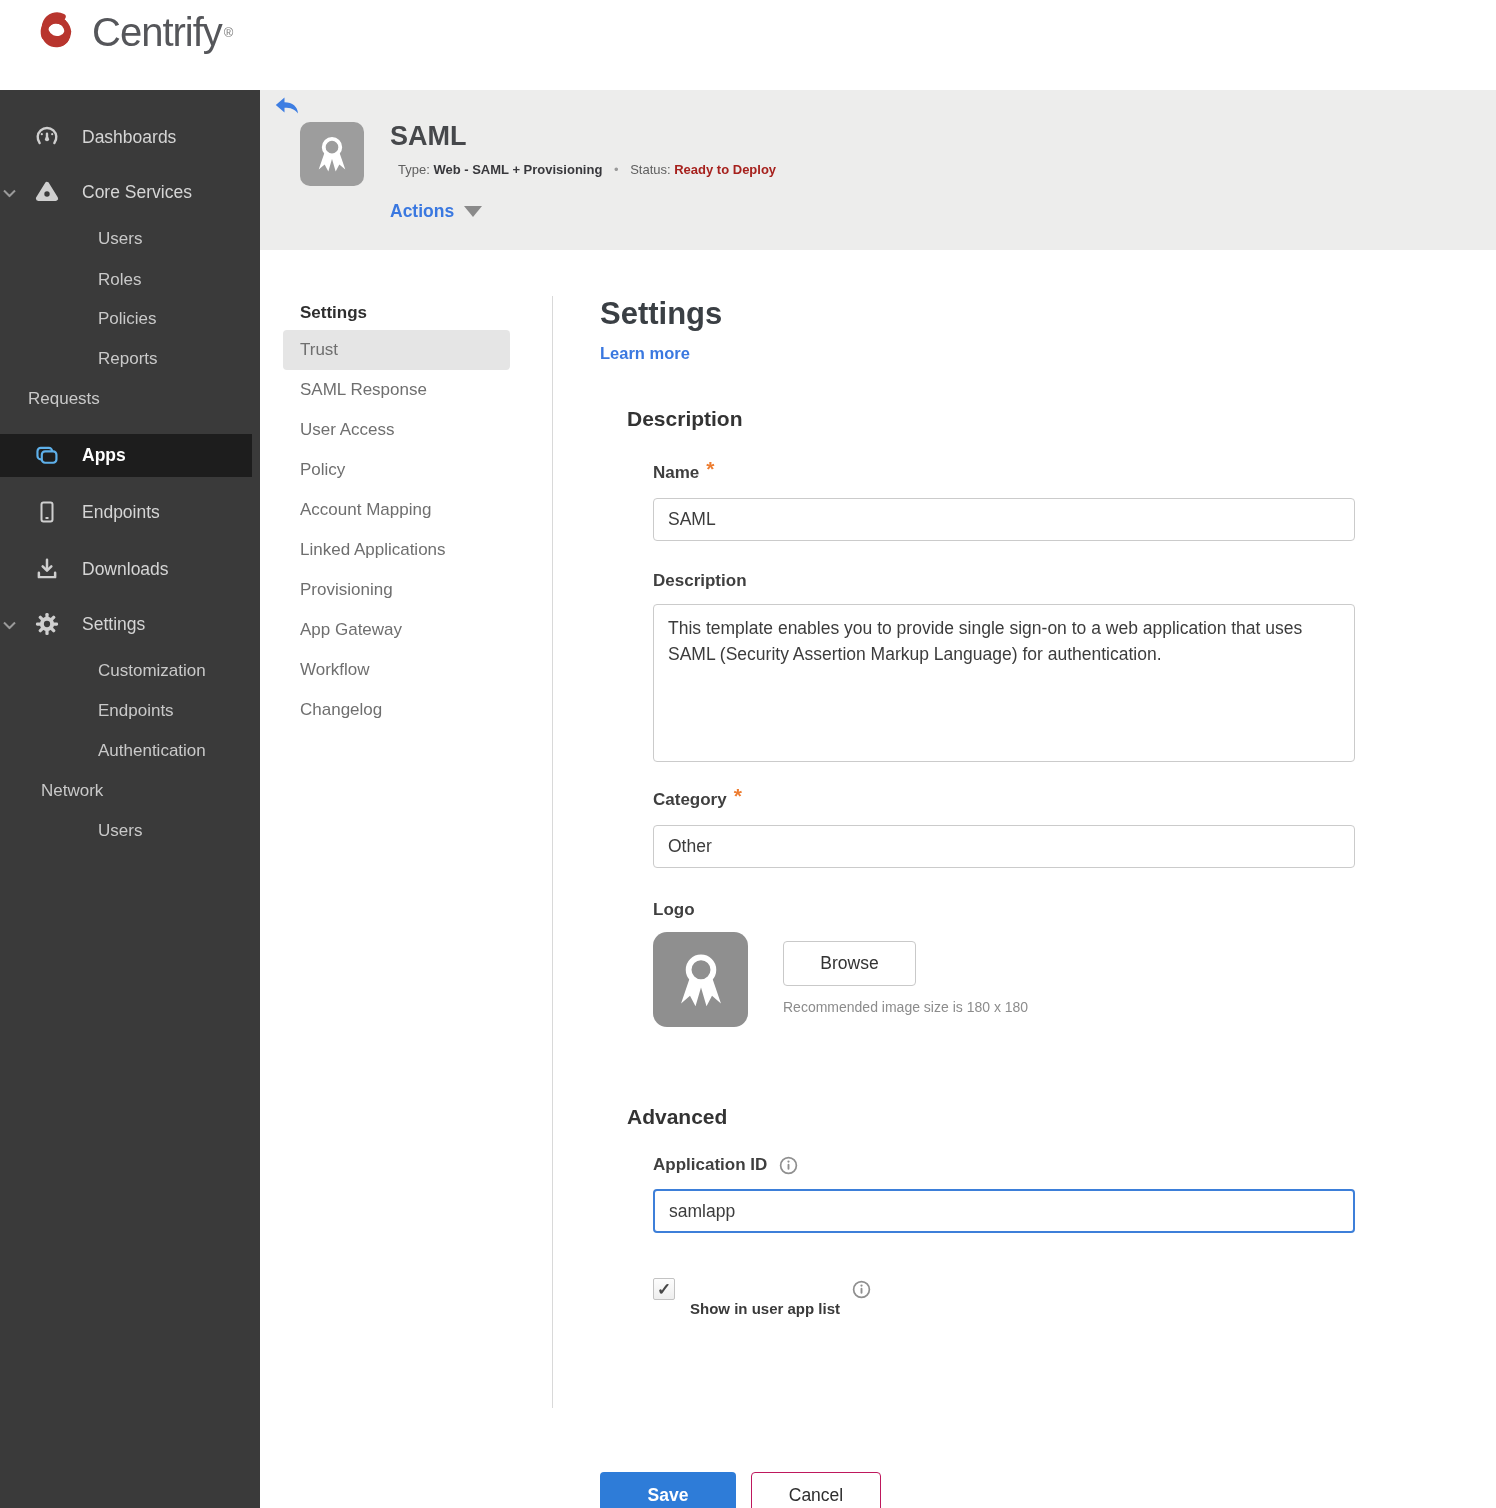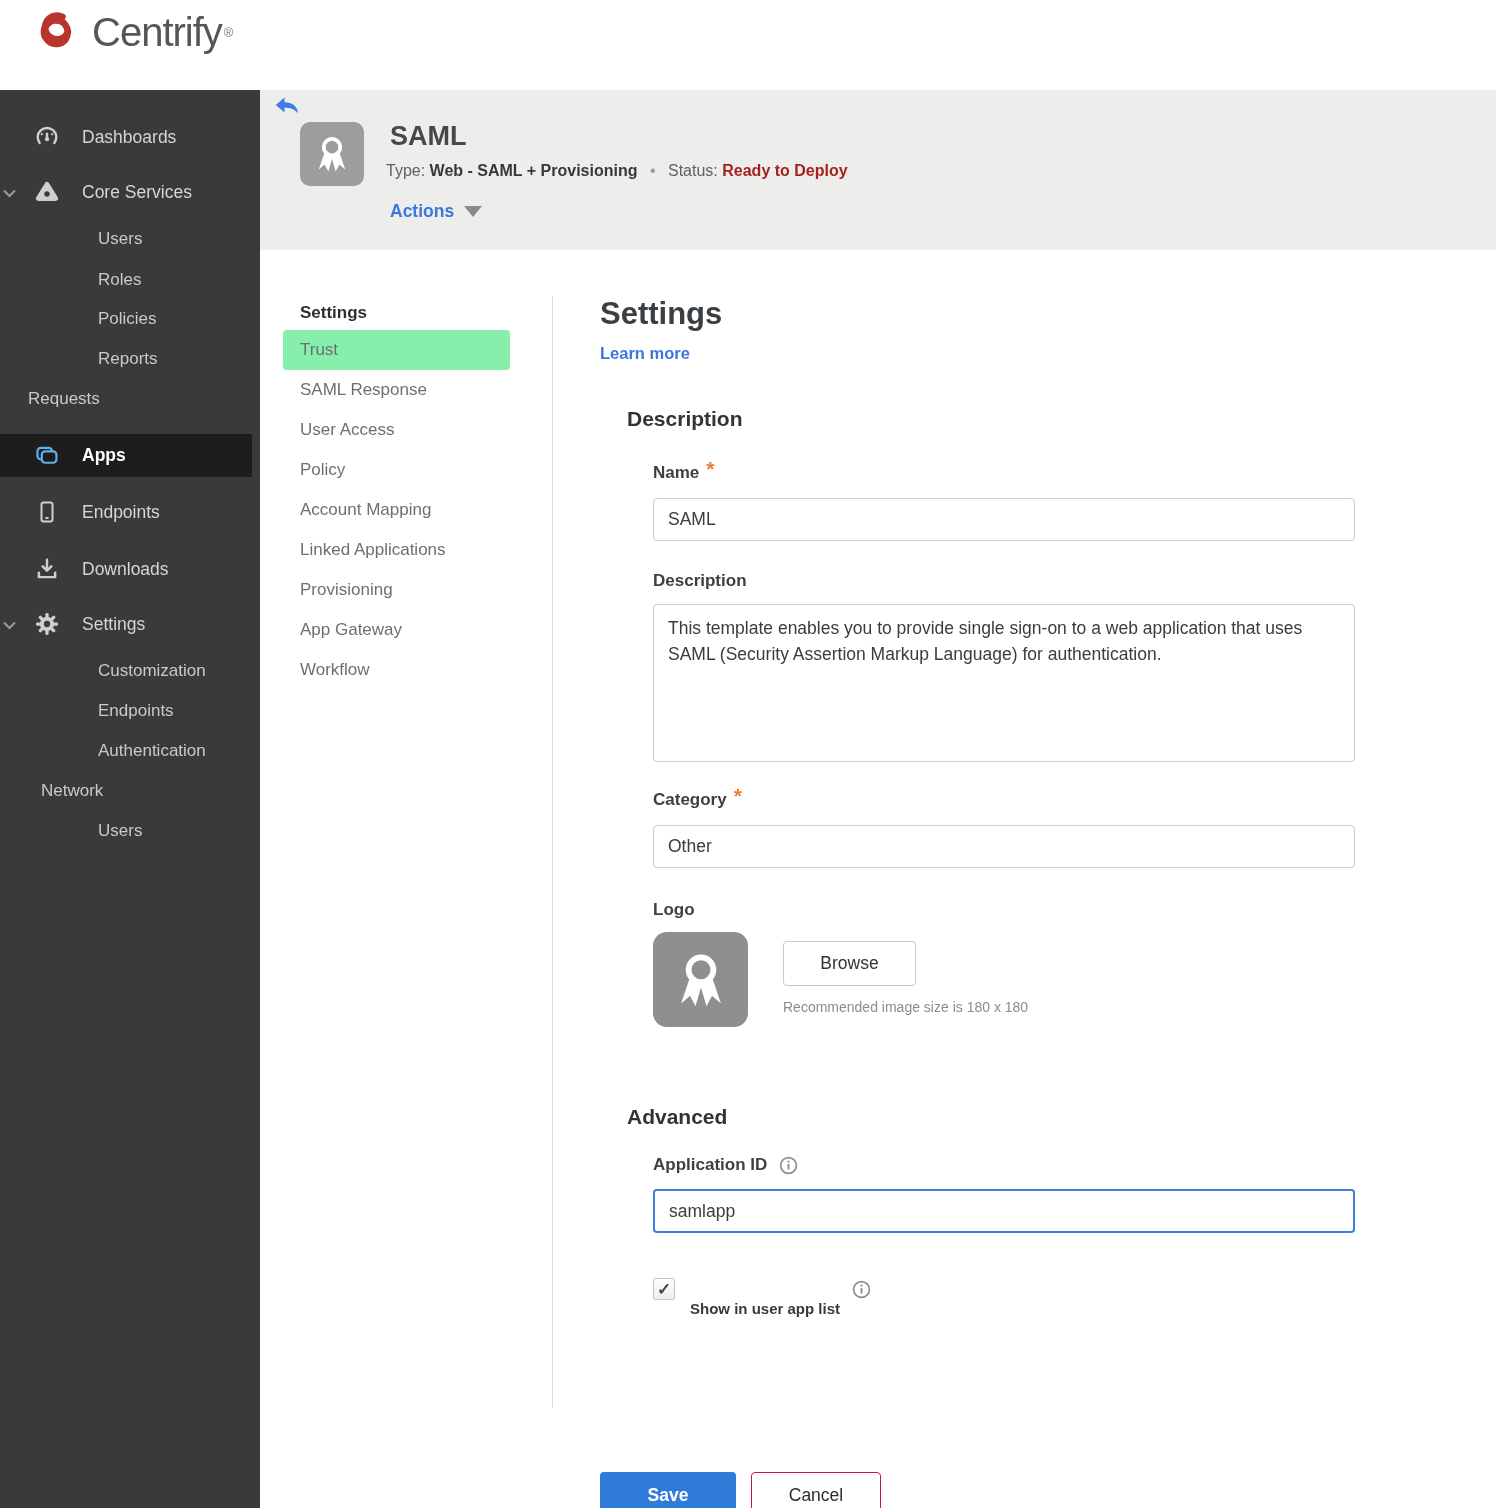--- a/index.html
+++ b/index.html
@@ -21,36 +21,36 @@
   .srow .chev { position:absolute; left:3px; top:50%; transform:translateY(-50%); }
   .ssub { position:absolute; left:0; width:260px; height:30px; display:flex; align-items:center; padding-left:98px; color:#c9c9c9; font-size:17px; cursor:pointer; }
   .srow.active { background:#1d1d1d; }
   .srow.active .lbl { color:#ffffff; font-weight:bold; }
 
   
   .page-header { position:absolute; left:260px; top:90px; width:1236px; height:160px; background:#ededec; }
   .back-btn { position:absolute; left:15px; top:7px; width:24px; height:20px; cursor:pointer; }
   .app-icon { position:absolute; left:40px; top:32px; width:64px; height:64px; background:#9d9d9d; border-radius:10px; display:flex; align-items:center; justify-content:center; }
   .ph-title { position:absolute; left:130px; top:31px; font-size:27px; font-weight:bold; color:#46484b; }
-  .ph-meta { position:absolute; left:126px; top:72px; font-size:16px; color:#5f5f5f; }
+  .ph-meta { position:absolute; left:138px; top:72px; font-size:13px; color:#5f5f5f; }
   .ph-meta b { color:#38383c; }
   .ph-meta .dot { color:#9a9a9a; margin:0 8px; }
   .status-red { color:#a6211d; font-weight:bold; }
   .ph-actions { position:absolute; left:130px; top:111px; font-size:17.5px; font-weight:bold; color:#3a78e0; cursor:pointer; display:flex; align-items:center; }
   .caret-down { display:inline-block; width:0; height:0; border-left:9px solid transparent; border-right:9px solid transparent; border-top:11px solid #8a8a8a; margin-left:10px; }
 
   
   .main-area { position:absolute; left:260px; top:250px; width:1236px; height:1258px; background:#fff; }
   .vdivider { position:absolute; left:292px; top:46px; width:1px; height:1112px; background:#d9d9d9; }
 
   
   .subnav { position:absolute; left:23px; top:46px; width:250px; }
   .subnav-heading { padding-left:17px; font-size:17px; font-weight:bold; color:#2e2e2e; height:34px; display:flex; align-items:center; }
   .subnav-item { height:40px; display:flex; align-items:center; padding-left:17px; font-size:17px; color:#6f6f6f; border-radius:4px; cursor:pointer; width:227px; }
-  .subnav-item.active { background:#86efac; }
+  .subnav-item.active { background:#e5e5e5; }
 
   
   .main-col { position:absolute; left:340px; top:46px; width:760px; }
   .h1 { font-size:31px; font-weight:bold; color:#3a3f44; }
   .learn-more { margin-top:12px; font-size:16.5px; font-weight:bold; color:#3a78e0; cursor:pointer; width:fit-content; }
   .h2 { margin:44px 0 0 27px; font-size:21px; font-weight:bold; color:#333; }
   .h2.advanced { margin-top:78px; }
   .field { margin-left:53px; }
   .field-label { margin-top:30px; font-size:17px; font-weight:bold; color:#3f3f3f; display:flex; align-items:center; }
   .req { color:#ed7d31; font-size:21px; font-weight:bold; margin-left:7px; position:relative; top:-4px; }
@@ -239,20 +239,21 @@
     <div class="subnav-heading">Settings</div>
     <div class="subnav-item active">Trust</div>
     <div class="subnav-item">SAML Response</div>
     <div class="subnav-item">User Access</div>
     <div class="subnav-item">Policy</div>
     <div class="subnav-item">Account Mapping</div>
     <div class="subnav-item">Linked Applications</div>
     <div class="subnav-item">Provisioning</div>
     <div class="subnav-item">App Gateway</div>
     <div class="subnav-item">Workflow</div>
+    <div class="subnav-item">Changelog</div>
   </aside>
 
   <main class="main-col">
     <div class="h1">Settings</div>
     <div class="learn-more">Learn more</div>
 
     <div class="h2">Description</div>
 
     <div class="field">
       <div class="field-label">

